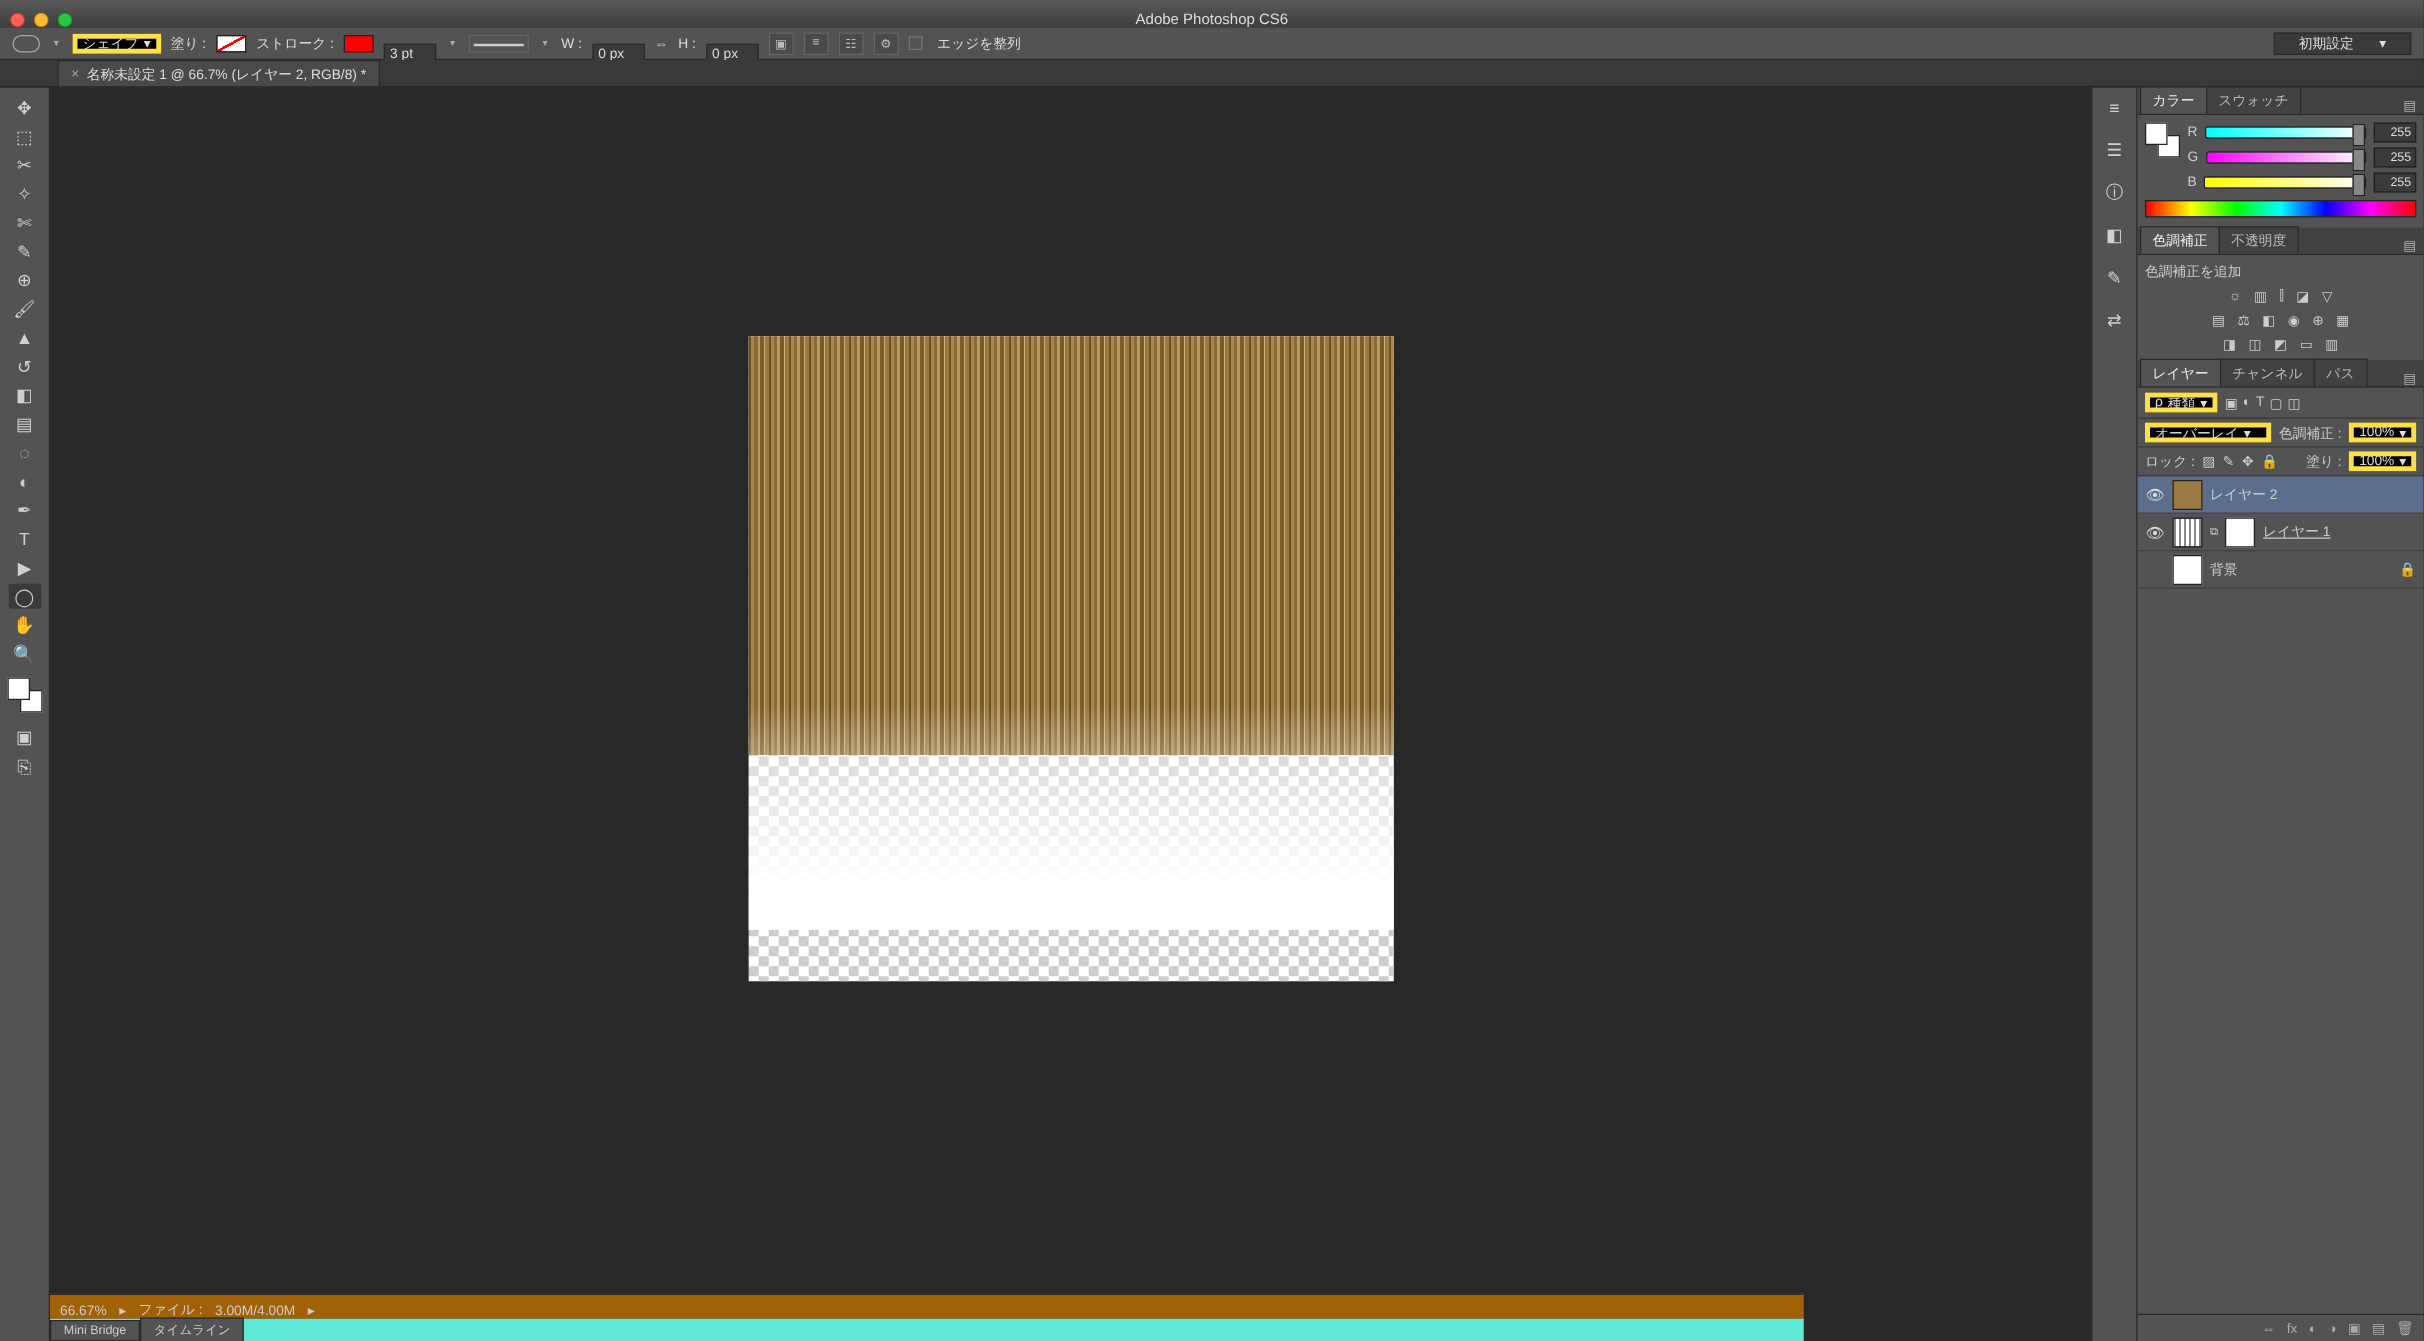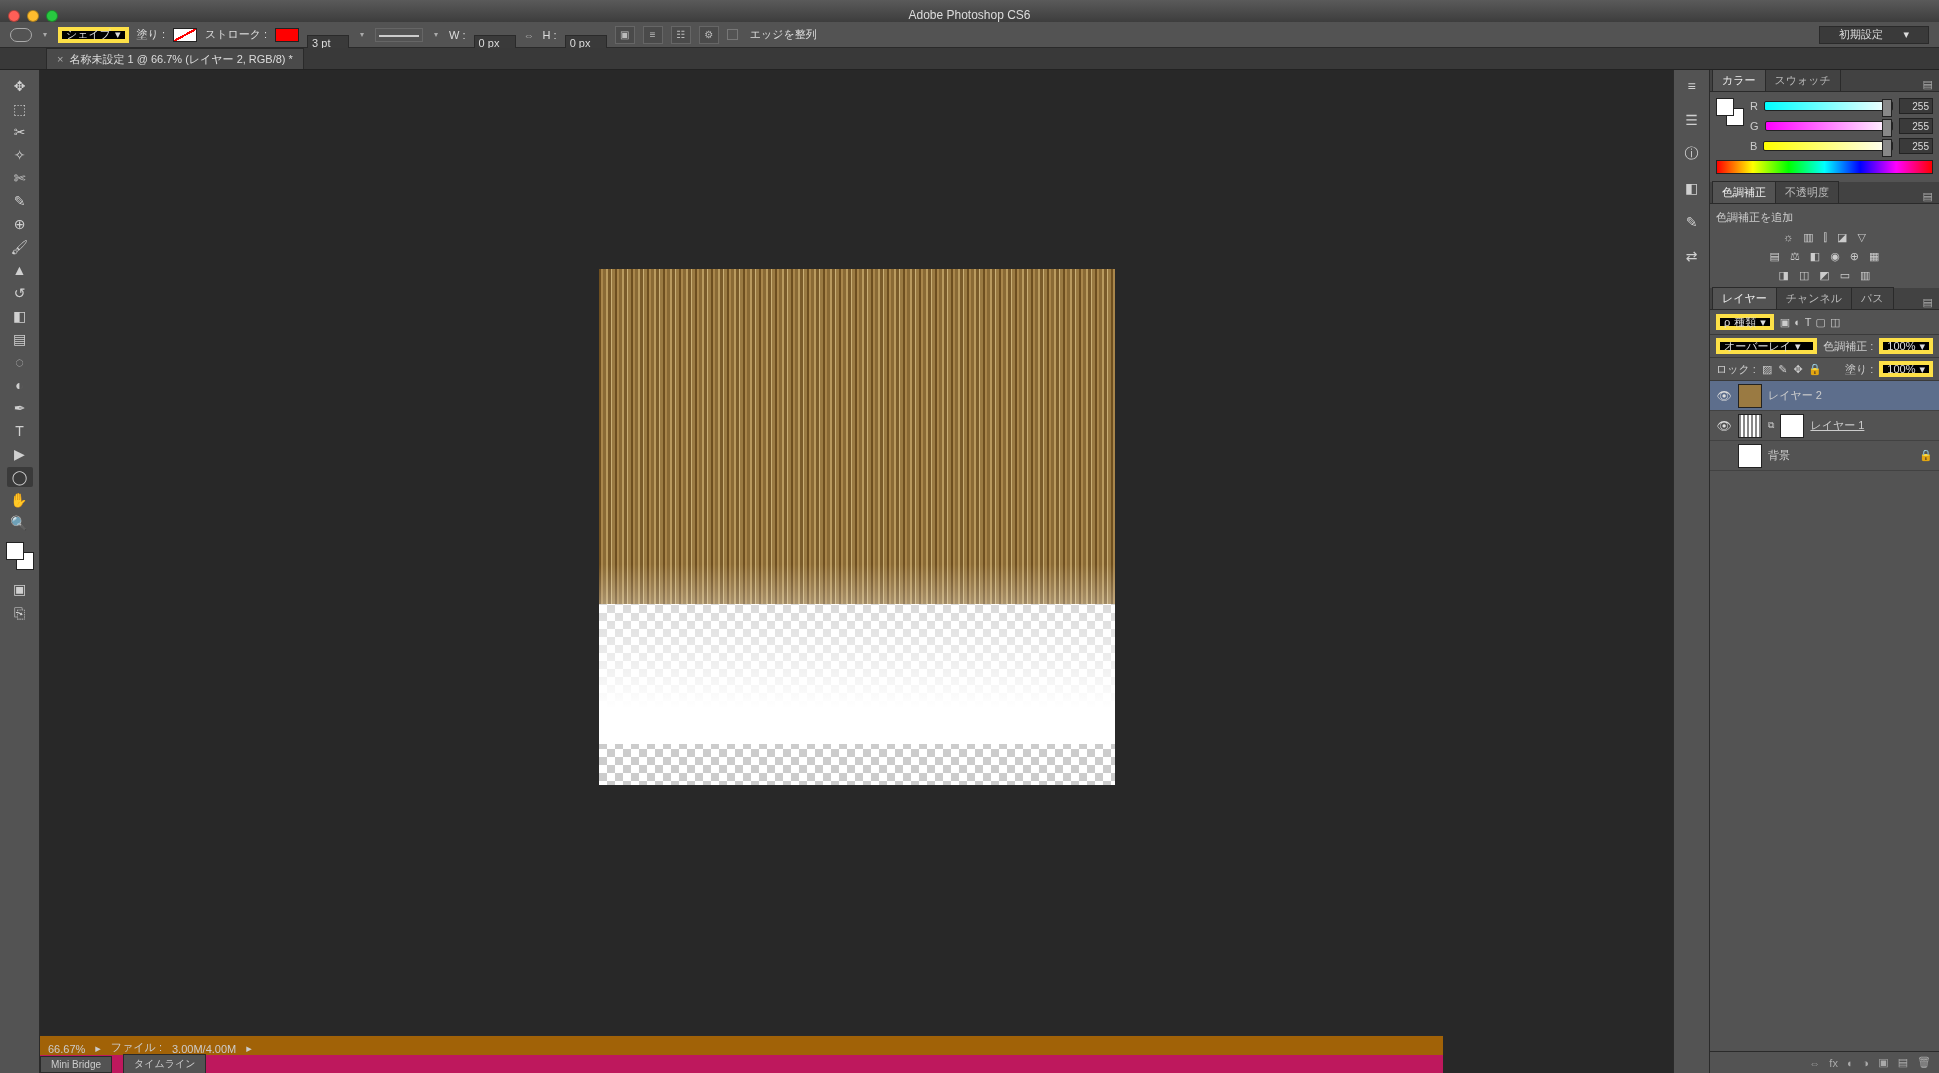--- a/index.html
+++ b/index.html
@@ -63,21 +63,21 @@
 .lock-row { padding: 3px 6px; display: flex; align-items: center; gap: 6px; border-bottom: 1px solid #3a3a3a; font-size: 10px; }
 .layers-list { flex: 1; overflow-y: auto; }
 .layer { height: 30px; display: flex; align-items: center; padding: 0 6px; gap: 6px; border-bottom: 1px solid #424242; }
 .layer.sel { background: #5d6e8c; }
 .eye { width: 16px; height: 16px; display: flex; align-items: center; justify-content: center; color: #ddd; font-size: 12px; }
 .thumb { width: 24px; height: 24px; border: 1px solid #222; background: #fff; }
 .thumb.wood-t { background: #9a7a42; }
 .thumb.stripe-t { background: repeating-linear-gradient(90deg,#888 0 2px,#fff 2px 4px); }
 .layers-footer { height: 22px; border-top: 1px solid #2a2a2a; display: flex; align-items: center; justify-content: flex-end; gap: 9px; padding: 0 8px; color: #aaa; font-size: 12px; }
 .statusbar { height: 20px; background: #a16207; border-top: 1px solid #2a2a2a; display: flex; align-items: flex-end; padding: 0 8px; gap: 10px; color: #ccc; font-size: 11px; }
-.bottom-tabs { height: 18px; background: #be185d; display: flex; align-items: center; gap: 11px; }
+.bottom-tabs { height: 18px; background: #5eead4; display: flex; align-items: center; gap: 0; }
 .btab { padding: 2px 10px; background: #535353; border: 1px solid #2a2a2a; color: #ccc; font-size: 10px; }
 .chk { width: 11px; height: 11px; border: 1px solid #777; display: inline-block; margin-right: 4px; }
 .link-icon { color: #bbb; font-size: 11px; }
 </style>
 </head>
 <body>
 
 <div class="titlebar">
   <div class="traffic">
     <div class="light red"></div>

